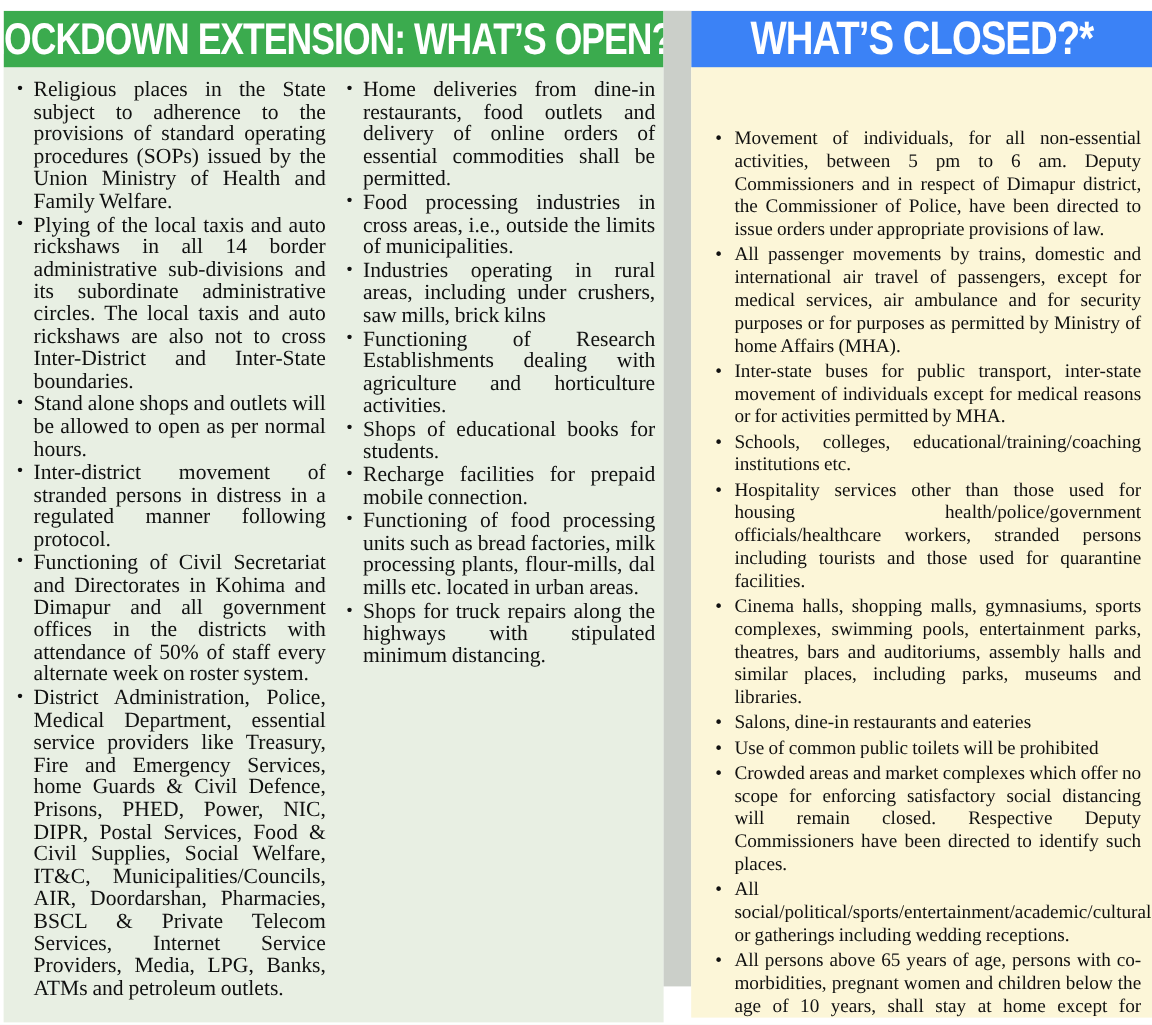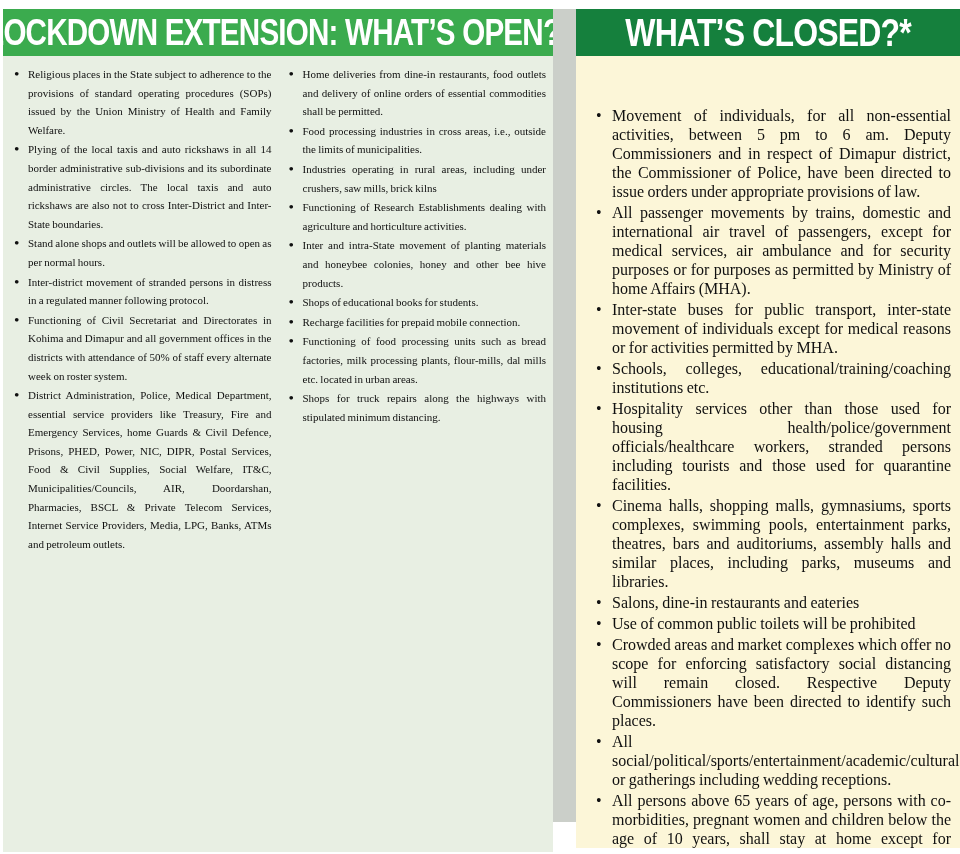--- a/index.html
+++ b/index.html
@@ -11,38 +11,38 @@
   .open-panel{left:3px;width:550px;height:843px;background:#e8efe3;}
   .divider{position:absolute;left:553px;top:9px;width:23px;height:813px;background:#cbcfc9;}
   .closed-panel{left:576px;width:384px;height:839px;background:#fcf6d8;}
 
   .banner{
     height:47px;display:flex;align-items:center;justify-content:center;
     font-family:"Liberation Sans", sans-serif;font-weight:bold;color:#ffffff;
     white-space:nowrap;
   }
   .banner-green{background:#3bab4e;}
-  .banner-red{background:#15803d;}
+  .banner-red{background:#3b82f6;}
   .banner-green .banner-text{
     font-size:37px;display:inline-block;transform:scaleX(0.80);transform-origin:center;
     letter-spacing:-1px;
   }
   .banner-red .banner-text{
     font-size:39px;display:inline-block;transform:scaleX(0.82);transform-origin:center;
     letter-spacing:-1px;
   }
 
   .cols{display:flex;gap:15px;padding:9px 7px 4px 9px;}
   .col{flex:1 1 0;min-width:0;}
 
   ul.blist{list-style:none;margin:0;padding:0;}
   ul.blist li{
     position:relative;padding-left:16px;margin:0 0 1px 0;
     text-align:justify;text-justify:inter-word;
-    font-size:11px;line-height:18.6px;word-spacing:-0.5px;
+    font-size:18px;line-height:18.6px;word-spacing:-0.5px;
     hyphens:auto;-webkit-hyphens:auto;
   }
   ul.blist li::before{
     content:"\2022";position:absolute;left:2px;top:0;
     font-size:15.5px;line-height:18.6px;
   }
 
   .closed-panel ul.blist{padding:8px 9px 0 17px;margin-top:42px;}
   .closed-panel ul.blist li{
     font-size:16px;line-height:19px;padding-left:19px;margin-bottom:2px;
@@ -71,21 +71,20 @@
           <li>Functioning of Civil Secretariat and Directorates in Kohima and Dimapur and all government offices in the districts with attendance of 50% of staff every alternate week on roster system.</li>
           <li>District Administration, Police, Medical Department, essential service providers like Treasury, Fire and Emergency Services, home Guards &amp; Civil Defence, Prisons, PHED, Power, NIC, DIPR, Postal Services, Food &amp; Civil Supplies, Social Welfare, IT&amp;C, Municipalities/Councils, AIR, Doordarshan, Pharmacies, BSCL &amp; Private Telecom Services, Internet Service Providers, Media, LPG, Banks, ATMs and petroleum outlets.</li>
         </ul>
     </div>
     <div class="col">
       <ul class="blist">
           <li>Home deliveries from dine-in restaurants, food outlets and delivery of online orders of essential commodities shall be permitted.</li>
           <li>Food processing industries in cross areas, i.e., outside the limits of municipalities.</li>
           <li>Industries operating in rural areas, including under crushers, saw mills, brick kilns</li>
           <li>Functioning of Research Establishments dealing with agriculture and horticulture activities.</li>
-          <li>Inter and intra-State movement of planting materials and honeybee colonies, honey and other bee hive products.</li>
           <li>Shops of educational books for students.</li>
           <li>Recharge facilities for prepaid mobile connection.</li>
           <li>Functioning of food processing units such as bread factories, milk processing plants, flour-mills, dal mills etc. located in urban areas.</li>
           <li>Shops for truck repairs along the highways with stipulated minimum distancing.</li>
         </ul>
     </div>
   </div>
 </section>
 
 <div class="divider"></div>

